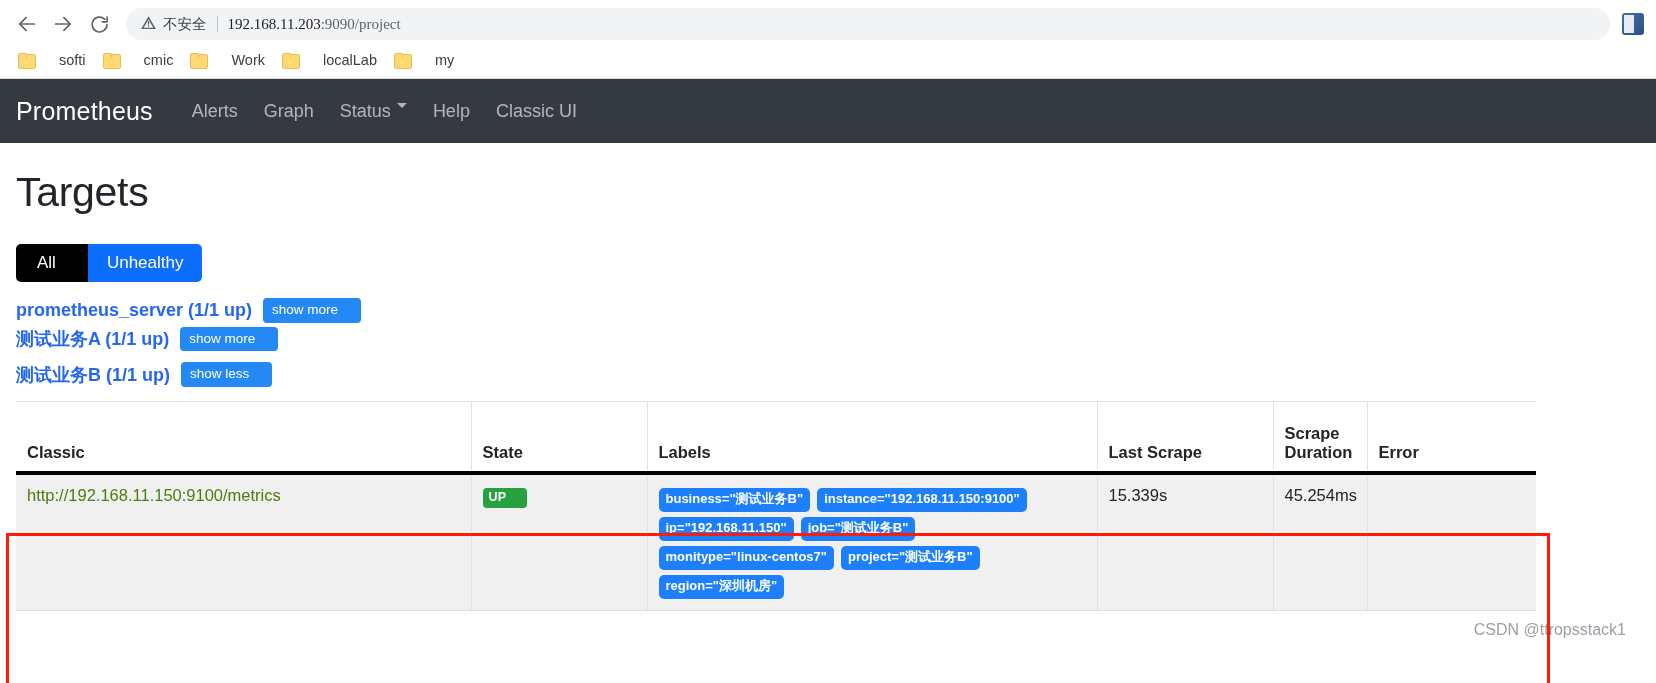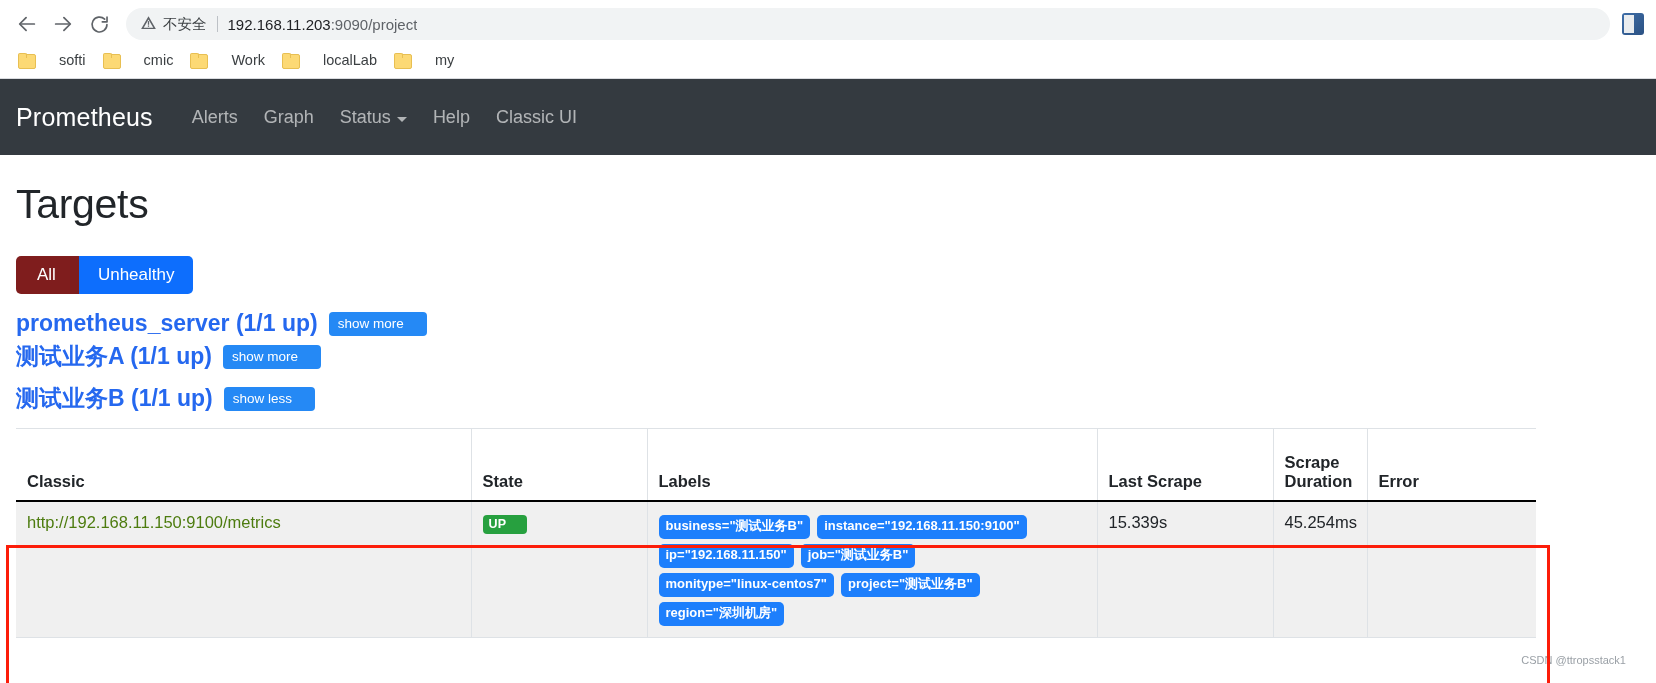--- a/index.html
+++ b/index.html
@@ -16,20 +16,21 @@
     width: 100%;
     background: #ffffff;
     border-bottom: 1px solid #dadce0;
     padding-top: 2px;
   }
   .toolbar {
     display: flex;
     align-items: center;
     height: 44px;
     padding: 0 10px;
+    font-family: Liberation Serif, serif;
   }
   .nav-btn {
     width: 34px; height: 34px;
     display: flex; align-items: center; justify-content: center;
     color: #5f6368;
     font-size: 21px;
     border-radius: 50%;
     flex: 0 0 auto;
     margin-right: 2px;
   }
@@ -128,40 +129,39 @@
   }
   .bm-label {
     font-size: 14.5px;
     color: #3c4043;
     white-space: nowrap;
   }
 
   
   .prom-nav {
     background: #343a40;
-    height: 76px;
+    height: 64px;
     display: flex;
     align-items: center;
     padding: 0 16px;
   }
   .brand {
     color: #ffffff;
     font-size: 25px;
     font-weight: 500;
     margin-right: 26px;
     letter-spacing: 0.2px;
   }
   .nav-links { display: flex; align-items: center; gap: 0px; }
   .nav-link {
     color: rgba(255,255,255,0.62);
     font-size: 18px;
     padding: 8px 13px;
     white-space: nowrap;
     display: flex;
-    align-items: center;
     gap: 5px;
   }
   .caret {
     display: inline-block;
     width: 0; height: 0;
     border-left: 5px solid transparent;
     border-right: 5px solid transparent;
     border-top: 5px solid rgba(255,255,255,0.62);
     margin-left: 1px;
     position: relative;
@@ -190,34 +190,34 @@
   .filter-btn {
     font-size: 17px;
     padding: 9px 19px;
     color: #ffffff;
     background: #0d6efd;
     border: none;
     font-family: "Liberation Sans", sans-serif;
     line-height: 1.2;
   }
   .filter-btn.active {
-    background: #7f1d1d;
+    background: #000000;
     padding-left: 21px;
-    padding-right: 23px;
+    padding-right: 32px;
   }
 
   .job-row {
     display: flex;
     align-items: center;
     gap: 11px;
     margin-top: 16px;
   }
   .job-row.tight { margin-top: 4px; }
   .job-title {
-    font-size: 23px;
+    font-size: 18px;
     font-weight: bold;
     color: #2568ef;
     white-space: nowrap;
   }
   .show-btn {
     background: #2589f5;
     color: #ffffff;
     font-size: 13.5px;
     padding: 4px 23px 5px 9px;
     border-radius: 4px;
@@ -249,21 +249,21 @@
     border-collapse: collapse;
     table-layout: fixed;
     font-size: 16.5px;
     color: #212529;
   }
   table.targets th {
     vertical-align: bottom;
     text-align: left;
     font-weight: bold;
     padding: 10px 11px 9px 11px;
-    border-bottom: 2px solid #000000;
+    border-bottom: 4px solid #000000;
     border-right: 1px solid #dee2e6;
     border-top: 1px solid #dee2e6;
     height: 72px;
     font-size: 16.5px;
     background: #ffffff;
   }
   table.targets th:last-child { border-right: none; }
   table.targets td {
     vertical-align: top;
     padding: 11px 11px;
@@ -312,21 +312,21 @@
     border-radius: 5px;
     white-space: nowrap;
     line-height: 1.15;
   }
   .scrape-val { font-size: 16.5px; color: #212529; }
 
   .watermark {
     position: absolute;
     right: 14px;
     bottom: 6px;
-    font-size: 11px;
+    font-size: 16px;
     color: #9aa0a6;
     white-space: nowrap;
   }
   .wm-holder {
     position: relative;
     height: 34px;
   }
 </style>
 </head>
 <body>

